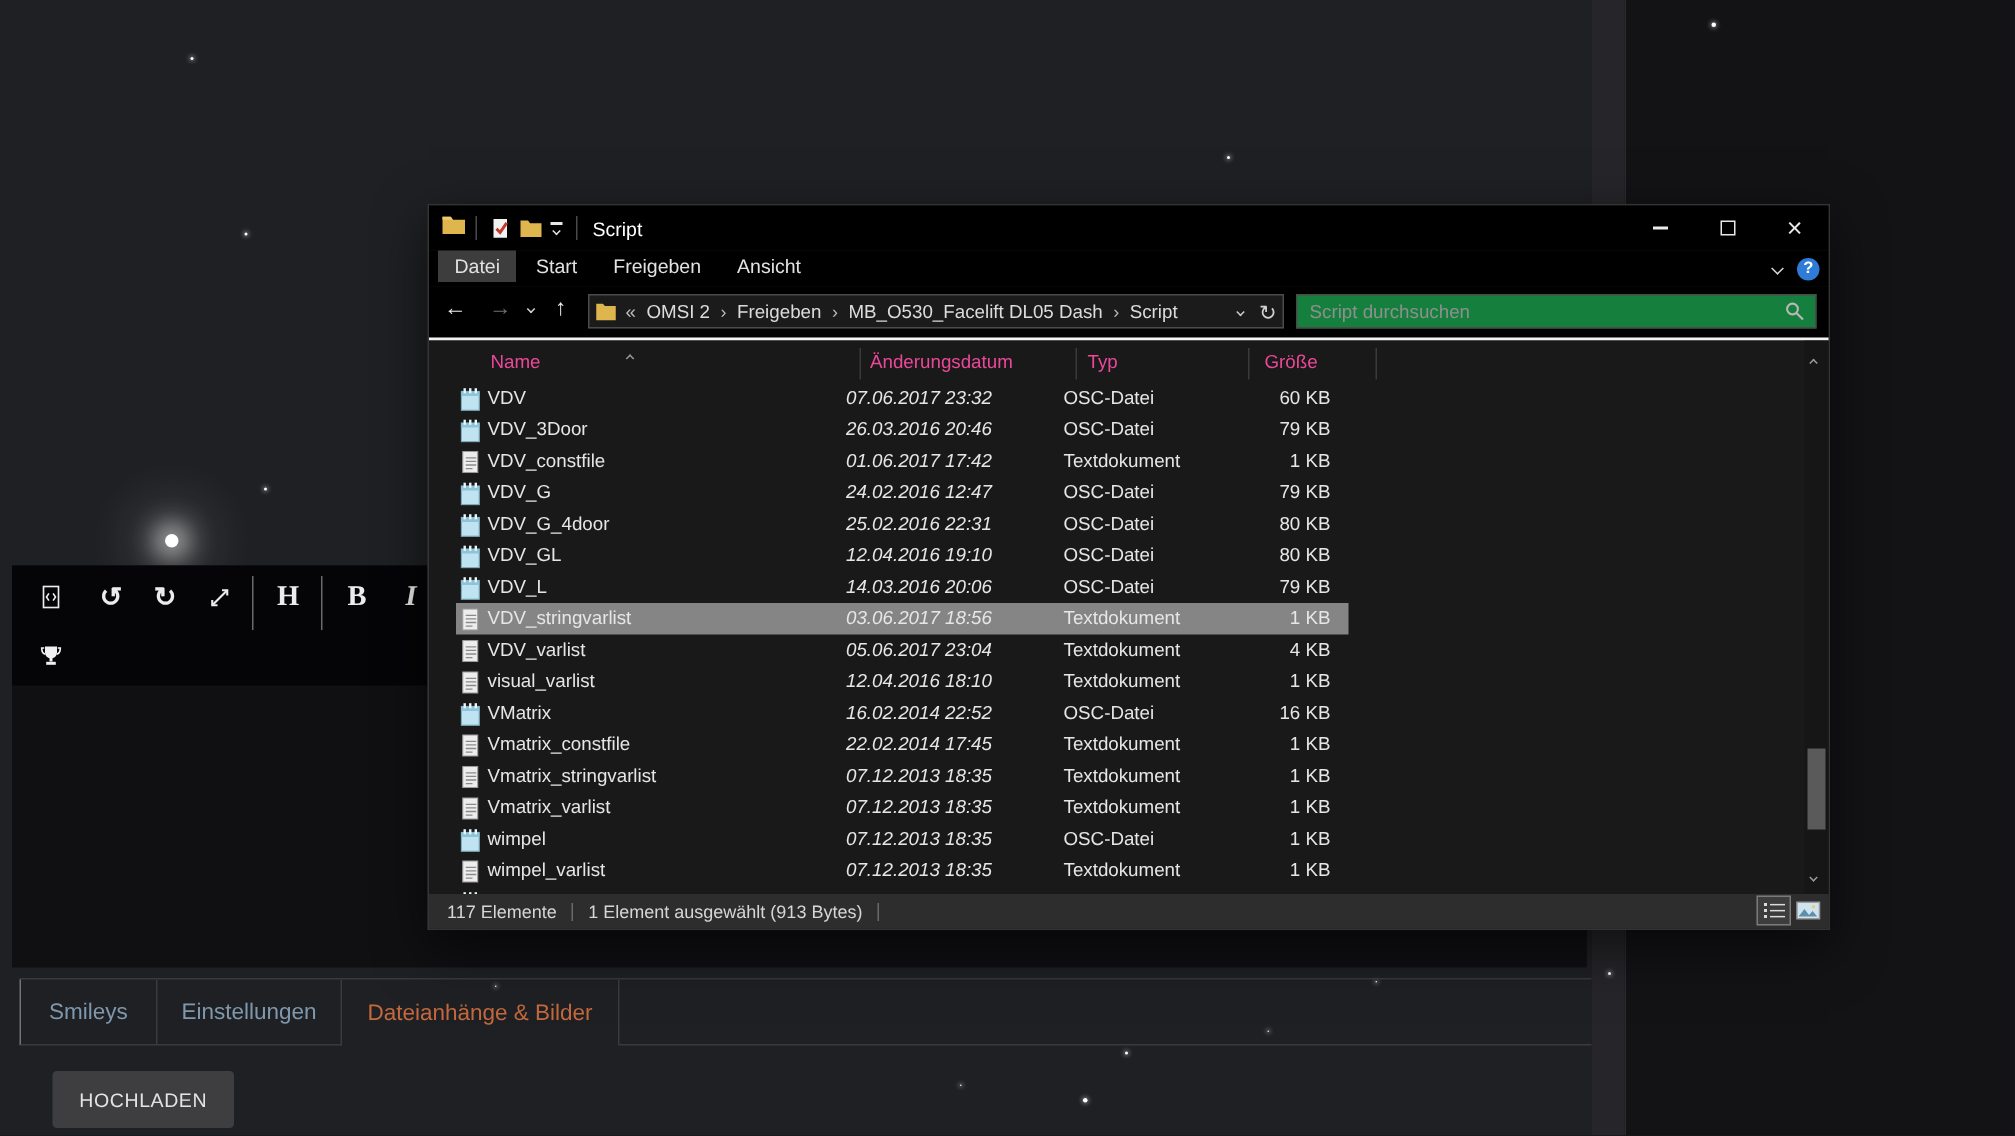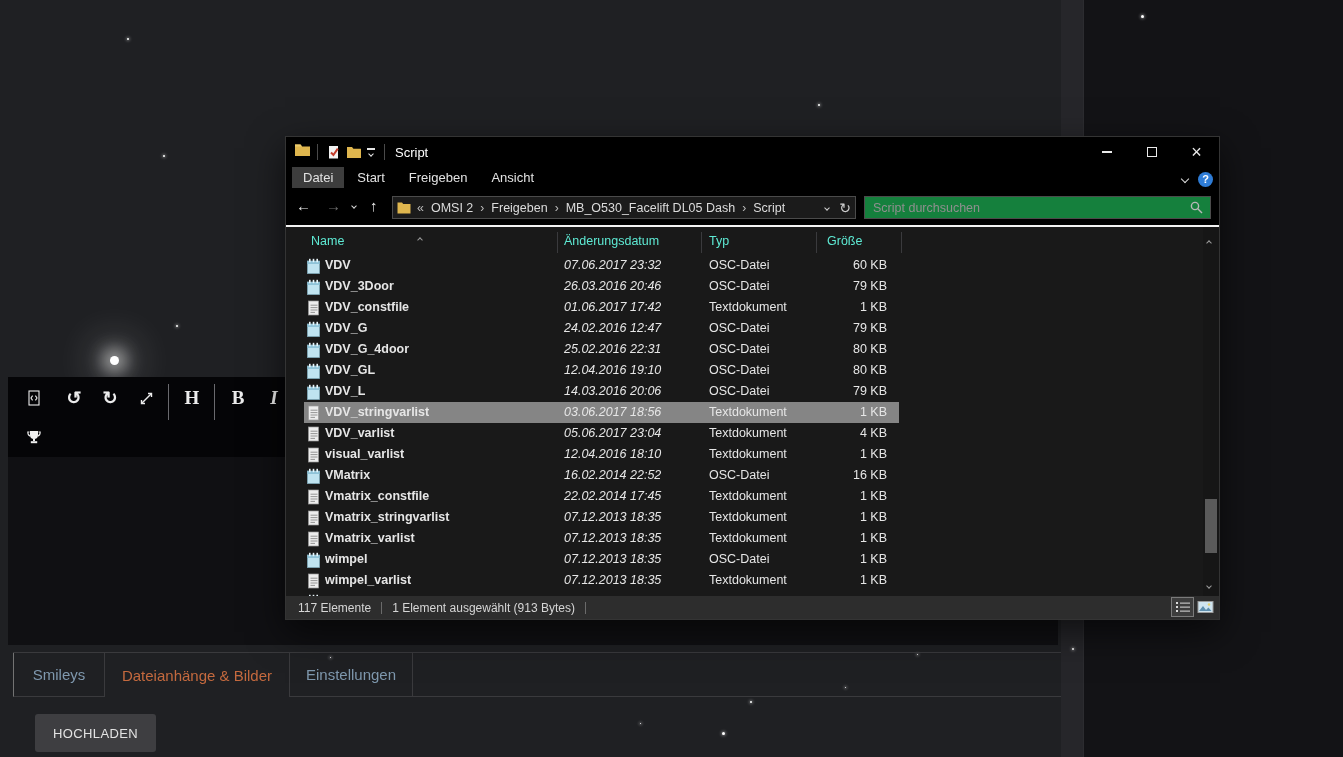--- a/index.html
+++ b/index.html
@@ -60,31 +60,31 @@
   .addr-right { margin-left:auto; display:flex; align-items:center; gap:10px; color:#cfcfcf; }
   .search-box { position:absolute; left:578px; top:5px; width:347px; height:23px; background:#15803d; border:1px solid #4b4b4b; display:flex; align-items:center; }
   .search-box input { flex:1; background:transparent; border:none; outline:none; color:#d8d8d8; font-size:12.5px; padding:0 8px; font-family:"Liberation Sans",sans-serif; }
   .search-box input::placeholder { color:#8f8f8f; }
   .search-ic { margin-right:7px; display:flex; }
 
   .white-line { position:absolute; left:0; top:88px; width:100%; height:2px; background:#f2f2f2; }
 
   .content { position:absolute; left:0; top:90px; width:100%; height:369px; background:#191919; overflow:hidden; }
   .sort-ind { position:absolute; left:132px; top:1px; color:#9a9a9a; }
-  .col-headers { position:absolute; left:0; top:5px; width:919px; height:21px; font-size:12.5px; color:#5eead4; }
+  .col-headers { position:absolute; left:16px; top:5px; width:919px; height:21px; font-size:12.5px; color:#ec4899; }
   .ch { position:absolute; top:2px; }
   .ch0 { left:25px; } .ch1 { left:278px; } .ch2 { left:423px; } .ch3 { left:541px; }
   .col-sep { position:absolute; top:0; width:1px; height:21px; background:#3a3a3d; }
 
   .rows { position:absolute; left:0; top:28px; width:919px; height:341px; overflow:hidden; }
   .frow { position:relative; height:21px; font-size:12.5px; color:#e6e6e6; }
   .frow.selected::before { content:""; position:absolute; left:18px; top:0; width:595px; height:21px; background:#858585; }
   .frow > span { position:absolute; z-index:1; top:3px; white-space:nowrap; }
   .f-icon { left:21px; top:2.5px !important; }
-  .f-name { left:39px;font-weight:bold; }
+  .f-name { left:39px; }
   .f-date { left:278px;font-style:italic; }
   .f-type { left:423px; }
   .f-size { left:530px; width:71px; text-align:right; }
 
   .vscroll { position:absolute; right:0; top:0; width:16px; height:369px; background:#161616; }
   .vs-arrow { position:absolute; left:4px; color:#9d9d9d; }
   .vs-thumb { position:absolute; left:2px; top:272px; width:12px; height:54px; background:#5a5a5a; }
 
   .statusbar { position:absolute; left:0; bottom:0; width:100%; height:23px; background:#2d2d2d; display:flex; align-items:center; font-size:12px; color:#d6d6d6;text-align:center; }
   .sb-sep { width:1px; height:12px; background:#6a6a6a; margin:0 10px; }
@@ -154,22 +154,22 @@
           <path d="M3.5 2H1.8c0 2.6 1 3.8 2.4 4.1M12.5 2h1.7c0 2.6-1 3.8-2.4 4.1" fill="none" stroke="#f0f0f0" stroke-width="1.1"></path>
           <rect x="7" y="8.6" width="2" height="2.4" fill="#f0f0f0"></rect>
           <rect x="4.8" y="11.2" width="6.4" height="2" fill="#f0f0f0"></rect>
         </svg>
     </span>
   </div>
 </div>
 
 <div class="page-tabs" id="page-tabs">
     <div class="ptab" style="width: 92px;">Smileys</div>
+    <div class="ptab" style="width: 123px;">Einstellungen</div>
     <div class="ptab active" style="width: 185px;">Dateianhänge &amp; Bilder</div>
-    <div class="ptab" style="width: 123px;">Einstellungen</div>
     <div class="ptab-fill"></div>
   </div>
 <button class="upload-btn">HOCHLADEN</button>
 
 <div class="window">
   <div class="titlebar">
     <span class="app-icon">
       <svg width="17" height="14" viewBox="0 0 17 14">
           <path d="M1 1.5h5.5L8 3.5h8V13H1z" fill="#dfb64e"></path>
           <path d="M1 1.5h5.5L8 3.5H1z" fill="#eccb6d"></path>

